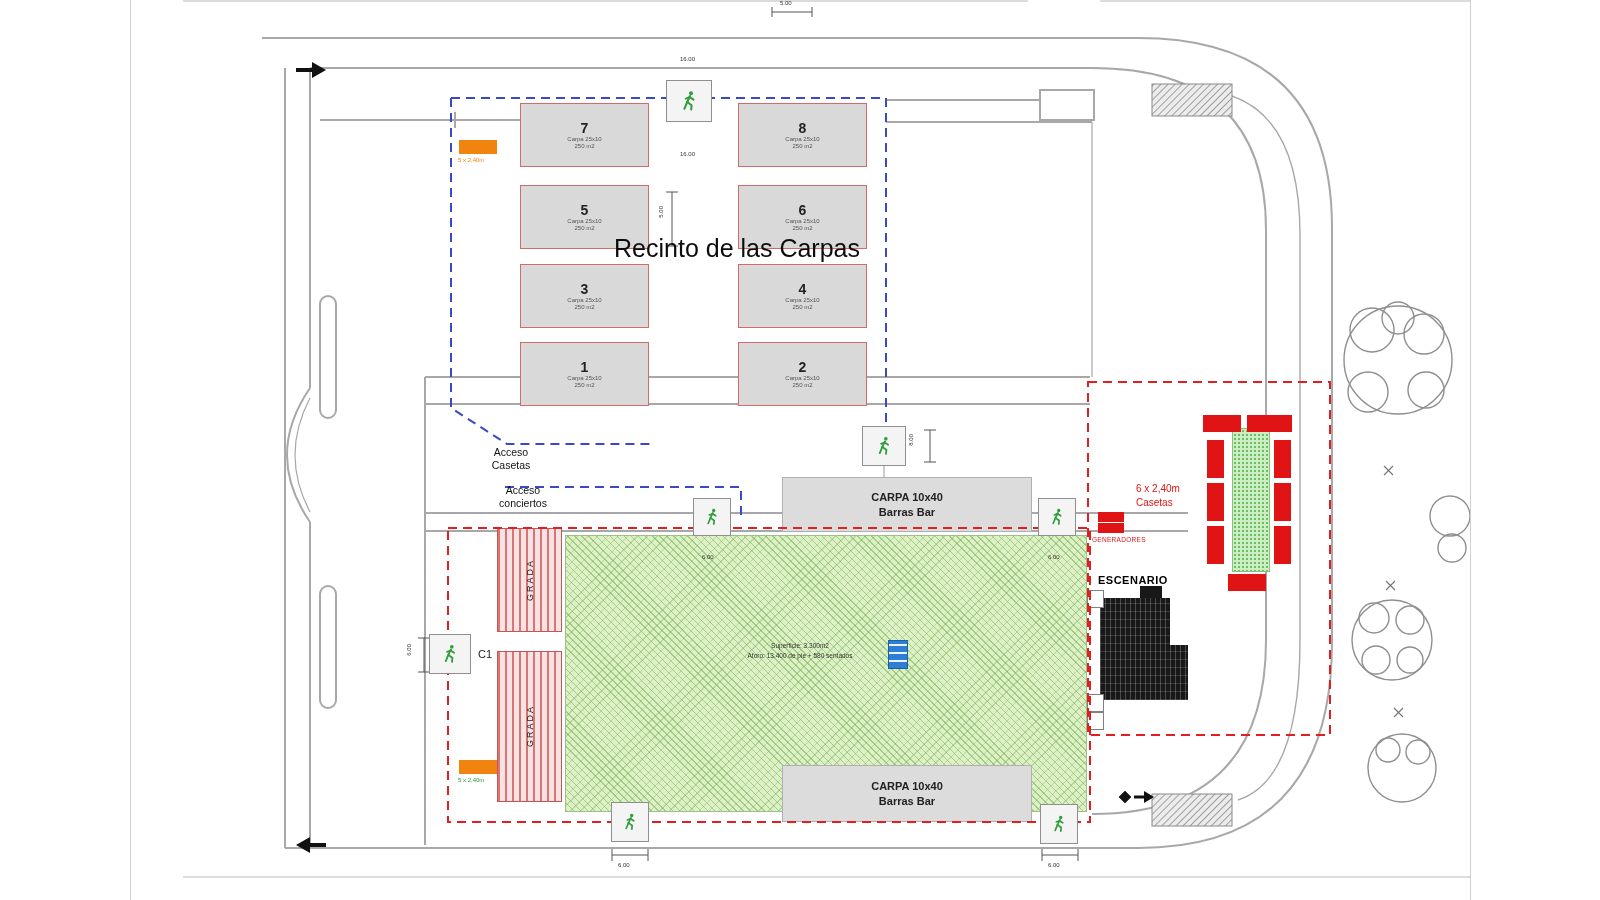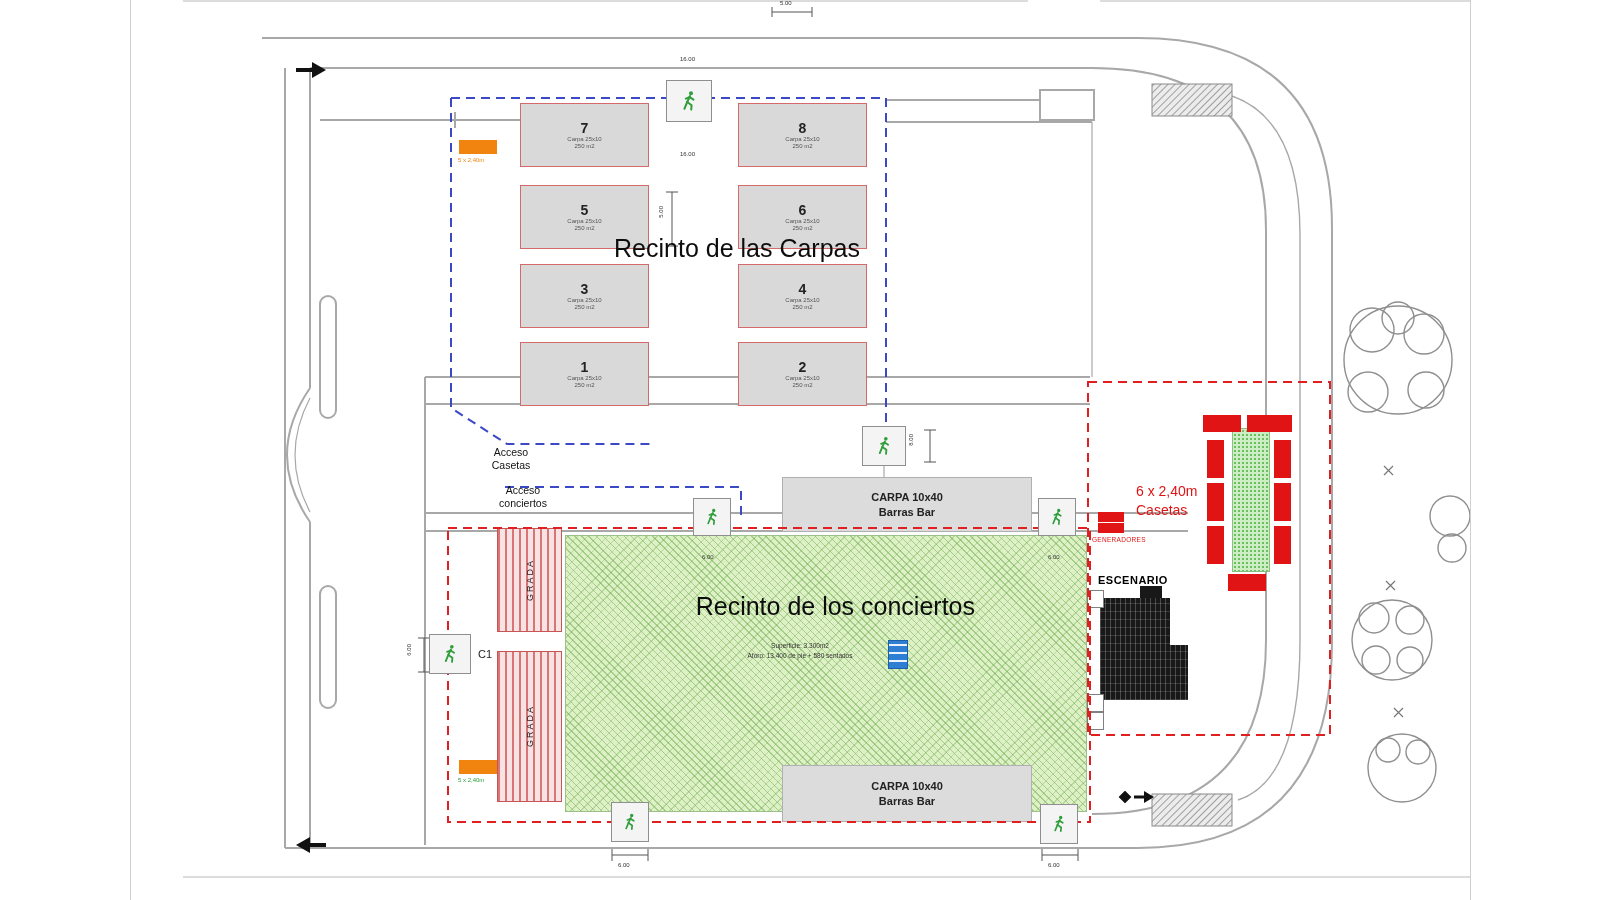--- a/index.html
+++ b/index.html
@@ -267,40 +267,39 @@
         <use href="#runner"></use>
       </svg>
   </div>
   <div class="abs exit" style="left:1040px;top:804px;width:36px;height:38px">
     <svg viewBox="0 0 24 24" style="width:20px;height:26px">
         <use href="#runner"></use>
       </svg>
   </div>
 
   <div class="abs title" style="left:540px;top:234px;width:320px">Recinto de las Carpas</div>
-  <div class="abs title" style="left:640px;top:592px;width:335px">Recinto de los conciertos</div>
 
   <div class="abs label-sm" style="left:481px;top:446px;width:60px">
     <div>Acceso</div>
     <div>Casetas</div>
   </div>
   <div class="abs label-sm" style="left:487px;top:484px;width:72px">
     <div>Acceso</div>
     <div>conciertos</div>
   </div>
   <div class="abs" style="left:478px;top:648px;font-size:11px;color:#222">C1</div>
 
   <div class="abs info" style="left:690px;top:641px;width:220px">
     <div>Superficie: 3.300m2</div>
     <div>Aforo: 13.400 de pie + 580 sentados</div>
   </div>
 
   <div class="abs" style="left:1098px;top:574px;font-size:11px;font-weight:700;color:#000;letter-spacing:.5px">ESCENARIO</div>
 
-  <div class="abs redtext" style="left:1136px;top:482px;font-size:14px;line-height:1.35">
+  <div class="abs redtext" style="left:1136px;top:482px;font-size:10px;line-height:1.35">
     <div>6 x 2,40m</div>
     <div>Casetas</div>
   </div>
   <div class="abs redtext" style="left:1092px;top:536px;font-size:6.5px;letter-spacing:.3px">GENERADORES</div>
 
   <div class="abs tiny orangetext" style="left:458px;top:157px">5 x 2,40m</div>
   <div class="abs tiny greentext" style="left:458px;top:777px">5 x 2,40m</div>
 
   <div class="abs dim" style="left:780px;top:0">5.00</div>
   <div class="abs dim" style="left:680px;top:56px">16.00</div>

